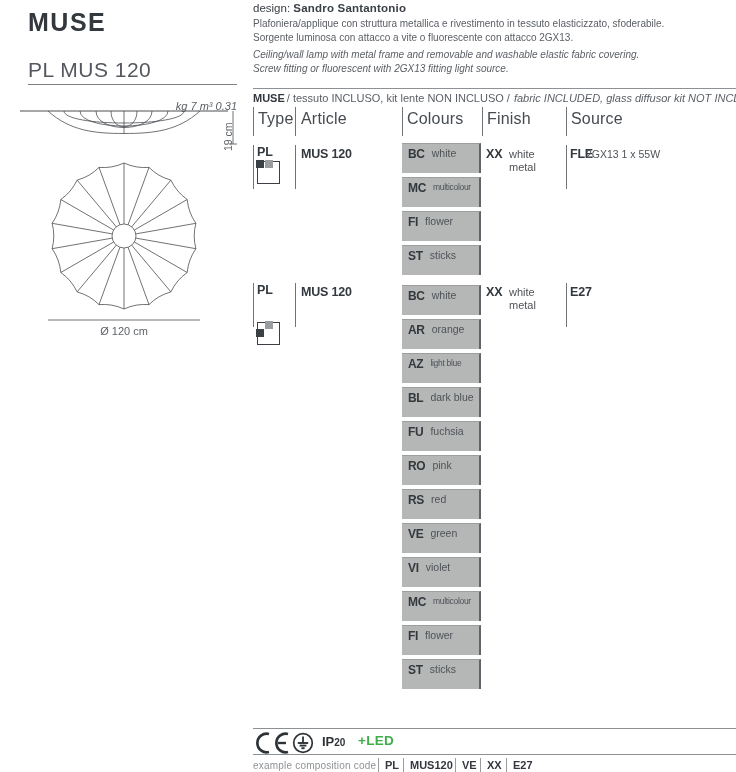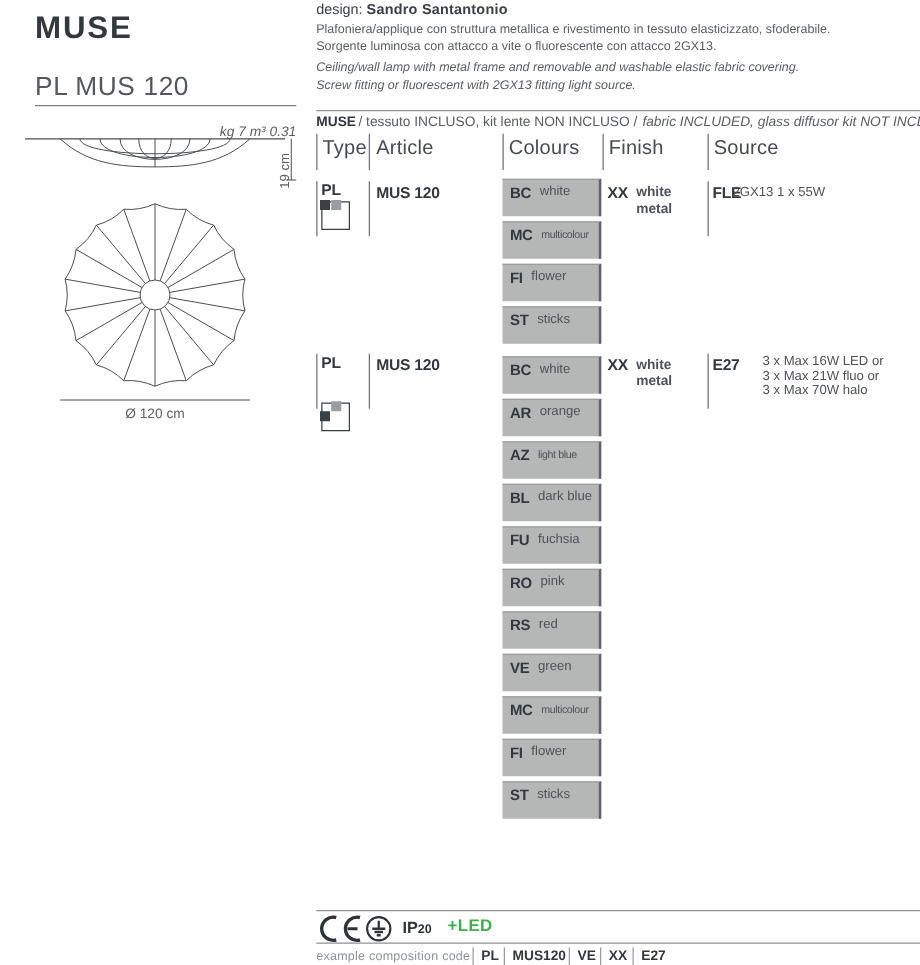--- a/index.html
+++ b/index.html
@@ -41,21 +41,21 @@
   
   .swatch-stack{display:flex; flex-direction:column; gap:4px; width:79px;}
   .swatch{height:30px; background:var(--swatch,#b5b7b6); border-top:1px solid #9b9e9c;
           border-right:2px solid #606468; box-sizing:border-box; padding:4px 0 17px 5px;
           display:flex; gap:6px; align-items:flex-start;}
   .sw-code{font-weight:bold; font-size:12px; color:#33383e; letter-spacing:-.3px; line-height:12px; padding:0 1px;}
   .sw-code.hl{background:var(--highlight,#74a3c4);}
   .sw-name{font-size:10.5px; color:#4e5257; line-height:11px; width:44px;}
   .sw-name.tiny{font-size:8.5px; letter-spacing:-.3px;}
   .src-lines div{font-size:10.5px; color:#4e5257; line-height:11.5px;}
-  .fin-name{width:44px;font-weight:bold;}
+  .fin-name{width:44px;}
   
   #ip{left:322px; top:734px; font-weight:bold; color:#2e3338; font-size:13px;}
   #ip .cls{font-size:10px;}
   #led{left:358px; top:733px; font-weight:bold; font-size:13.5px; color:var(--green,#3fae49); letter-spacing:.3px;}
   #ex-label{left:253px; top:760px; font-size:10px; color:#8f9396; letter-spacing:.2px;}
   .ex-code{position:absolute; top:758px; font-size:11px; font-weight:bold; color:#33383e;
            border-left:1px solid #9a9da0; padding:1px 0 1px 6px; line-height:12px;}
   .ex-code:nth-of-type(1){left:378px;} .ex-code:nth-of-type(2){left:403px;}
   .ex-code:nth-of-type(3){left:455px;} .ex-code:nth-of-type(4){left:480px;}
   .ex-code:nth-of-type(5){left:506px;}
@@ -188,40 +188,39 @@
       </div>
       <div class="swatch">
         <span class="sw-code">RS</span>
         <span class="sw-name">red</span>
       </div>
       <div class="swatch">
         <span class="sw-code">VE</span>
         <span class="sw-name">green</span>
       </div>
       <div class="swatch">
+        <span class="sw-code">VI</span>
+        <span class="sw-name">violet</span>
+      </div>
+      <div class="swatch">
         <span class="sw-code">MC</span>
         <span class="sw-name tiny">multicolour</span>
       </div>
       <div class="swatch">
         <span class="sw-code">FI</span>
         <span class="sw-name">flower</span>
       </div>
       <div class="swatch">
         <span class="sw-code">ST</span>
         <span class="sw-name">sticks</span>
       </div>
     </div>
   <div class="abs bold-code" style="left:486px;top:285px">XX</div>
   <div class="abs desc fin-name" style="left:509px;top:286px">white metal</div>
   <div class="abs bold-code" style="left:570px;top:285px">E27</div>
-  <div class="abs src-lines" style="left:610px;top:284px">
-      <div>3 x Max 16W LED or</div>
-      <div>3 x Max 21W fluo or</div>
-      <div>3 x Max 70W halo</div>
-    </div>
 
   <div class="abs hrule" style="top:728px"></div>
 
   <svg class="abs" style="left:253px;top:731px" width="38" height="24" viewBox="0 0 38 24">
     <path d="M 16,3 A 9.3,9.3 0 1 0 16,21" fill="none" stroke="#2e3338" stroke-width="2.7"></path>
     <path d="M 35,3 A 9.3,9.3 0 1 0 35,21" fill="none" stroke="#2e3338" stroke-width="2.7"></path>
     <line x1="25" y1="12" x2="33" y2="12" stroke="#2e3338" stroke-width="2.4"></line>
   </svg>
   <svg class="abs" style="left:292px;top:732px" width="22" height="22" viewBox="0 0 22 22">
     <circle cx="11" cy="11" r="9.3" fill="none" stroke="#2e3338" stroke-width="1.7"></circle>

